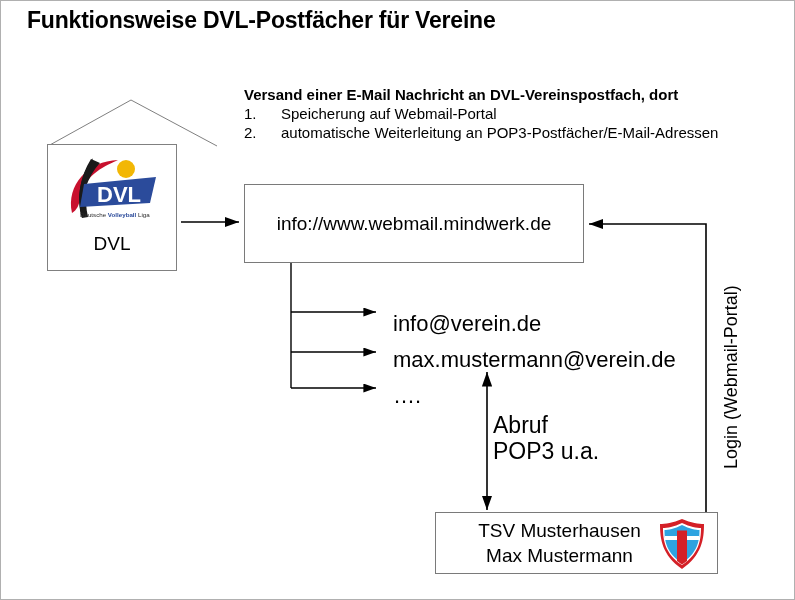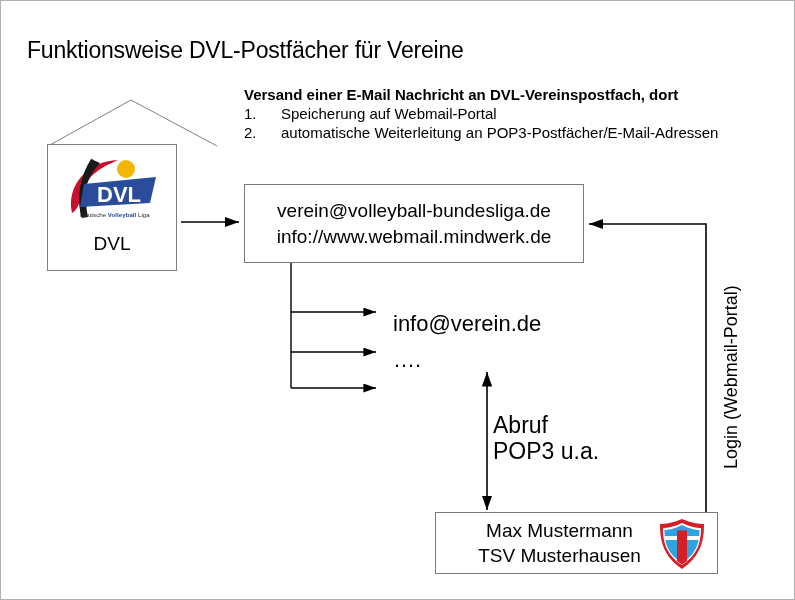--- a/index.html
+++ b/index.html
@@ -27,23 +27,23 @@
     top: 0;
     width: 795px;
     height: 600px;
     pointer-events: none;
   }
 
   
   #page-title {
     position: absolute;
     left: 26px;
-    top: 36px;
+    top: 6px;
     font-size: 23px;
-    font-weight: normal;
+    font-weight: bold;
     letter-spacing: -0.2px;
     white-space: nowrap;
   }
 
   
   #instructions {
     position: absolute;
     left: 243px;
     top: 84px;
     width: 540px;
@@ -246,40 +246,40 @@
           <text x="37" y="47" font-family="'Liberation Sans', sans-serif" font-size="22" font-weight="bold" fill="#ffffff">DVL</text>
           <text x="20" y="62" font-family="'Liberation Sans', sans-serif" font-size="6.2" fill="#2b2b2b">Deutsche <tspan fill="#2b4b9b" font-weight="bold">Volleyball</tspan> Liga</text>
         </svg>
       </div>
 
       <div id="house-label">DVL</div>
     </div>
   </div>
 
   <div id="mailbox-box" class="flow-box">
-    <div class="line">verein@volleyball-bundesliga.de</div>
     <div class="line">info://www.webmail.mindwerk.de</div>
   </div>
 
   <div id="address-list">
     <div>info@verein.de</div>
+    <div>max.mustermann@verein.de</div>
     <div>….</div>
   </div>
 
   <div id="abruf-label">
     <div>Abruf</div>
     <div>POP3 u.a.</div>
   </div>
 
   <div id="login-label">Login (Webmail-Portal)</div>
 
   <div id="person-box" class="flow-box">
     <div id="person-text">
+      <div>TSV Musterhausen</div>
       <div>Max Mustermann</div>
-      <div>TSV Musterhausen</div>
     </div>
     <div id="club-shield">
       <svg viewBox="0 0 50 54" width="50" height="54">
         <path d="M25 2 C 16 6, 8 7, 3 7 C 3 22, 5 38, 25 52 C 45 38, 47 22, 47 7 C 42 7, 34 6, 25 2 Z" fill="#d42027"></path>
         <path d="M25 6 C 17 10, 10 11, 6 11 C 6 23, 8 37, 25 48 C 42 37, 44 23, 44 11 C 40 11, 33 10, 25 6 Z" fill="#ffffff"></path>
         <path d="M25 8 C 17.5 12, 11 13, 7.5 13 C 7.5 24, 9.5 36, 25 46 C 40.5 36, 42.5 24, 42.5 13 C 39 13, 32.5 12, 25 8 Z" fill="#2ea3e0"></path>
         <rect x="8" y="19" width="34" height="4" fill="#ffffff"></rect>
         <path d="M20 13.5 L30 13.5 L30 44 C 28 45.5, 26.4 46.6, 25 47.5 C 23.6 46.6, 22 45.5, 20 44 Z" fill="#d42027"></path>
       </svg>
     </div>

